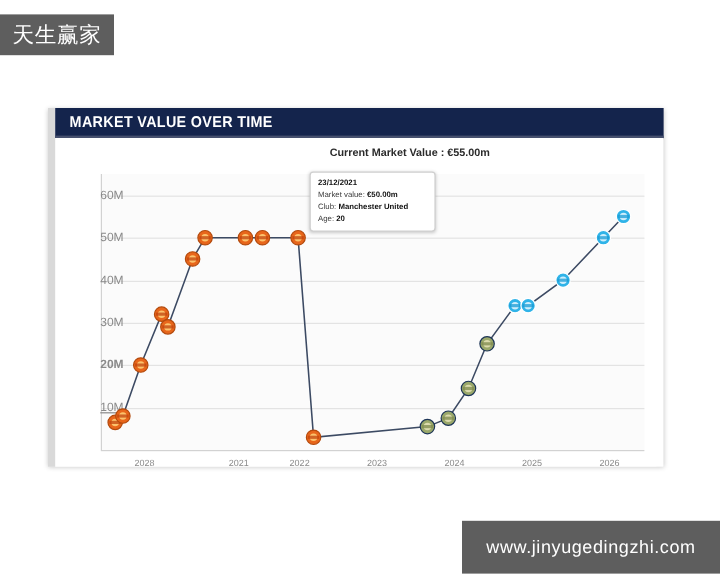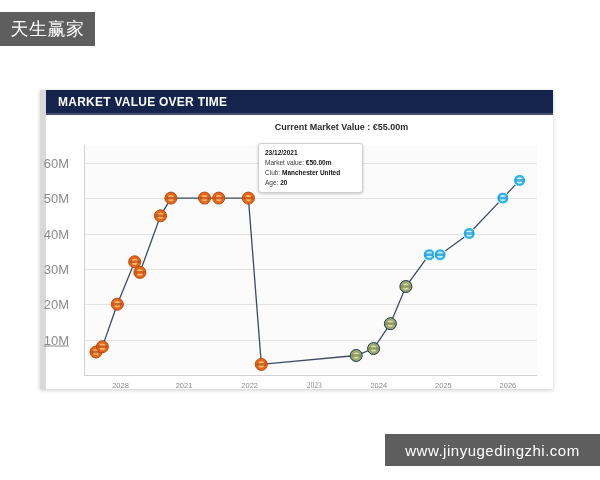--- a/index.html
+++ b/index.html
@@ -12,21 +12,21 @@
 
   
   .wm{
     position:absolute;
     background:#5e5e5e;
     color:#ffffff;
     display:flex;align-items:center;justify-content:center;
     letter-spacing:.5px;
   }
   #wm-tl{left:0;top:12px;width:95px;height:34px;font-size:18px;}
-  #wm-br{left:385px;top:434px;width:215px;height:32px;font-size:15px;}
+  #wm-br{left:385px;top:434px;width:215px;height:44px;font-size:15px;}
 
   
   #card{
     position:absolute;left:40px;top:90px;width:513px;height:299px;
     background:#ffffff;
     box-shadow:0 1px 4px rgba(0,0,0,.22);
   }
   #card-leftrail{
     position:absolute;left:0;top:0;width:6px;height:299px;
     background:#d9d9d9;
@@ -74,22 +74,22 @@
   }
   #plot-bg{
     position:absolute;left:0;top:0;width:452px;height:230px;
     background:#fbfbfb;
   }
   .gridline{
     position:absolute;left:0;width:452px;height:1px;
     background:#e3e3e3;
   }
   .ytick{
-    position:absolute;right:468px;
-    font-size:13px;color:#8a8a8a;
+    position:absolute;right:434px;
+    font-size:10px;color:#8a8a8a;
     white-space:nowrap;
     transform:translateY(-50%);
   }
   .xtick{
     position:absolute;top:236px;
     font-size:7.5px;color:#8a8a8a;
     white-space:nowrap;
     transform:translateX(-50%);
   }
   #axis-x{
@@ -147,31 +147,31 @@
     <div id="gridlines">
         <div class="gridline" style="top: 194.6px;"></div>
         <div class="gridline" style="top: 159.2px;"></div>
         <div class="gridline" style="top: 123.8px;"></div>
         <div class="gridline" style="top: 88.5px;"></div>
         <div class="gridline" style="top: 53.1px;"></div>
         <div class="gridline" style="top: 17.7px;"></div>
       </div>
     <div id="yticks">
         <div class="ytick" style="top: 194.6px; text-decoration: underline;">10M</div>
-        <div class="ytick" style="top: 159.2px;">20M</div>
+        <div class="ytick" style="top: 159.2px; font-weight: bold;">20M</div>
         <div class="ytick" style="top: 123.8px;">30M</div>
         <div class="ytick" style="top: 88.5px;">40M</div>
         <div class="ytick" style="top: 53.1px; text-align: center;">50M</div>
         <div class="ytick" style="top: 17.7px;">60M</div>
       </div>
     <div id="xticks">
         <div class="xtick" style="left: 35.5px;">2028</div>
-        <div class="xtick" style="left: 99px;">2021</div>
+        <div class="xtick" style="left: 114px;">2021</div>
         <div class="xtick" style="left: 164.7px; text-align: right;">2022</div>
-        <div class="xtick" style="left: 229.2px; font-family: Liberation Serif, serif;">2023</div>
+        <div class="xtick" style="left: 229.2px;">2023</div>
         <div class="xtick" style="left: 293.8px;">2024</div>
         <div class="xtick" style="left: 358.4px;">2025</div>
         <div class="xtick" style="left: 422.9px; text-align: center;">2026</div>
       </div>
     <svg id="series">
         <path d="M11.0 207.0 L17.4 201.7 L32.3 159.2 L49.7 116.8 L54.9 127.4 L75.5 70.8 L85.9 53.1 L119.5 53.1 L133.7 53.1 L163.4 53.1 L176.3 219.4 L271.2 210.5 L288.6 203.5 L305.4 178.7 L320.9 141.5 L344.2 109.7 L355.1 109.7 L384.2 88.5 L417.8 53.1 L434.6 35.4" fill="none" stroke="#3c4a63" stroke-width="1.3"></path>
         <g>
           <circle cx="11" cy="207" r="6" fill="#e8661b" stroke="#b34a0d" stroke-width="1"></circle>
           <circle cx="11" cy="207" r="3.12" fill="#ffd27a" opacity="0.85"></circle>
           <rect x="6.199999999999999" y="205.68" width="9.600000000000001" height="2.64" fill="#c1440e" opacity="0.75"></rect>

